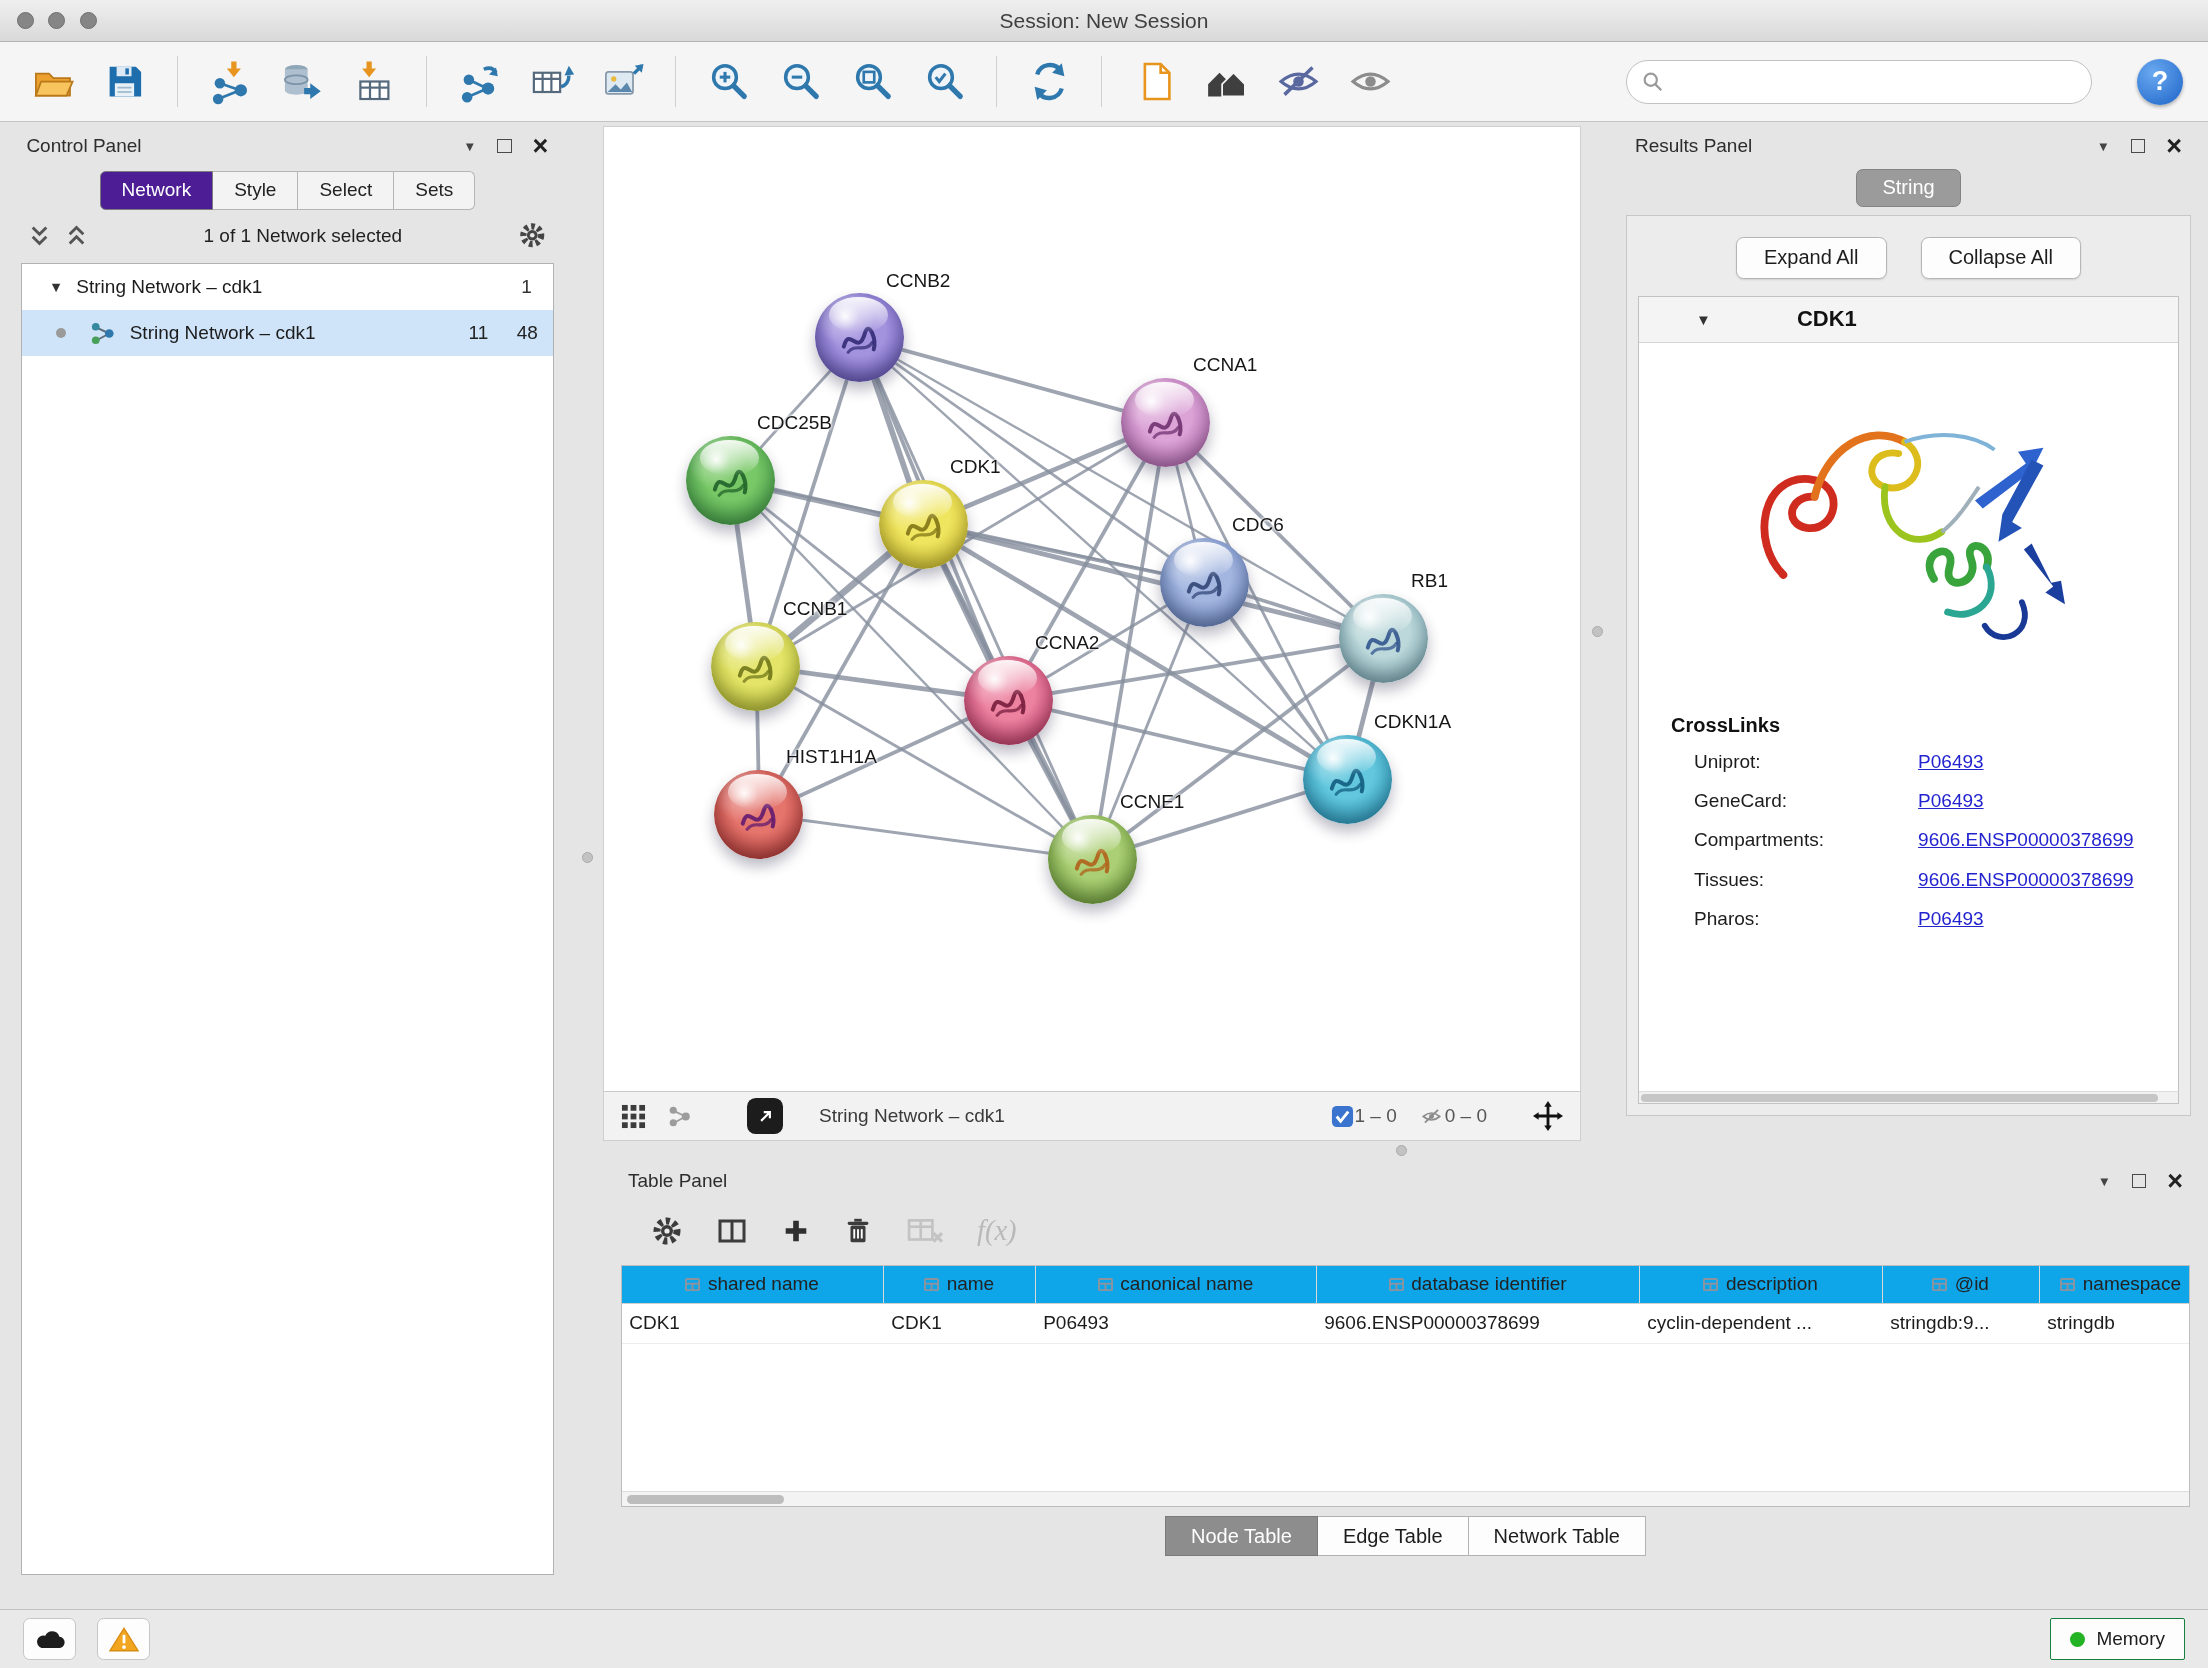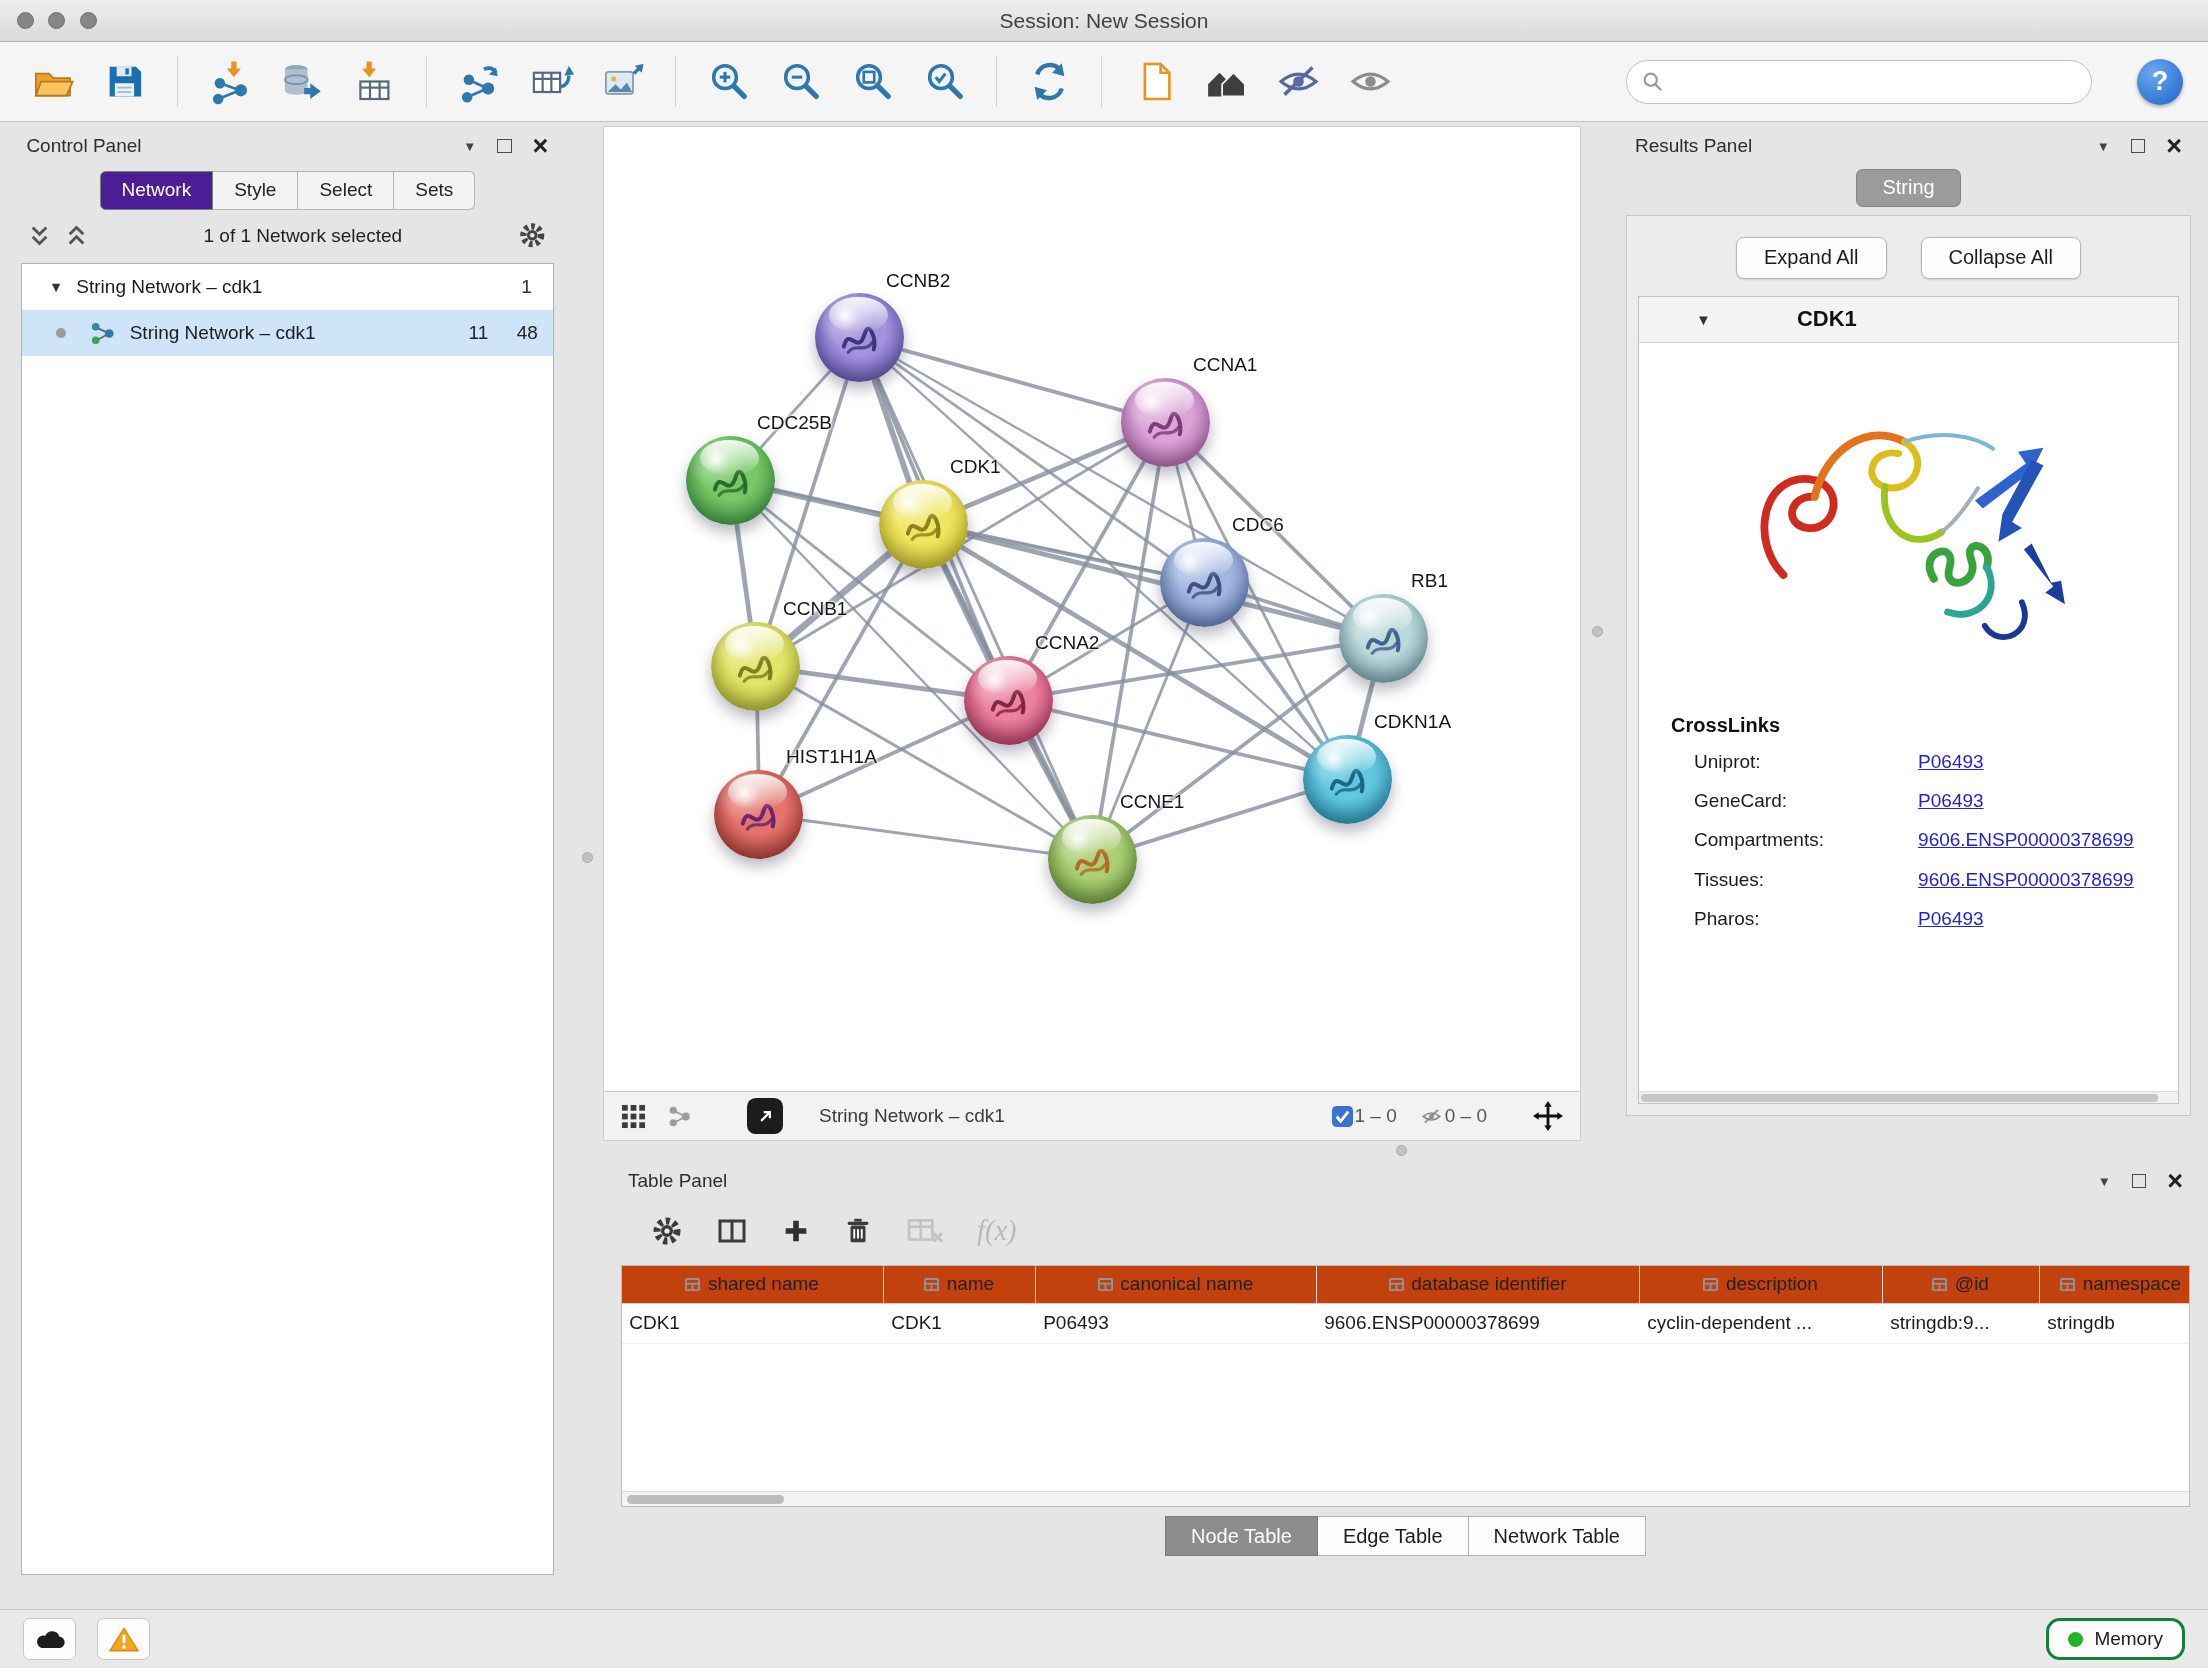--- a/index.html
+++ b/index.html
@@ -77,35 +77,35 @@
   .xl-link{text-decoration:underline;color:#2323d0;}
   #rp-hscroll{margin-top:auto;height:11.4px;background:#f1f1f1;border-top:1px solid #ddd;position:relative;}
   #rp-hscroll .thumb{position:absolute;left:1.9px;top:1.9px;height:7.6px;width:96%;background:#c6c6c6;border-radius:3.8px;}
 
   
   #table-panel{position:absolute;left:613px;top:1162px;width:1585px;height:430px;display:flex;flex-direction:column;}
   #tp-toolbar{height:61px;display:flex;align-items:center;gap:32px;padding:0 0 0 38px;}
   #tp-toolbar svg{flex:none;}
   #fx-label{font-family:"Liberation Serif",serif;font-style:italic;font-size:28.5px;color:#b9b9b9;}
   #tp-table{margin:3.8px 7.6px 0;background:#fff;border:1px solid #bdbdbd;height:242px;display:flex;flex-direction:column;overflow:hidden;}
-  .thead{display:flex;background:#c2410c;border-bottom:1px solid #cfcfcf;height:38px;flex:none;}
+  .thead{display:flex;background:#0ea5e9;border-bottom:1px solid #cfcfcf;height:38px;flex:none;}
   .th{display:flex;align-items:center;justify-content:center;gap:7.6px;font-size:19px;color:#222;border-right:1px solid #d8d8d8;overflow:hidden;flex:none;}
   .trow{display:flex;height:40px;border-bottom:1px solid #ededed;flex:none;}
   .td{display:flex;align-items:center;font-size:19px;color:#1c1c1c;padding-left:7.6px;overflow:hidden;white-space:nowrap;flex:none;}
   #tp-hscroll{margin-top:auto;height:15px;background:#f3f3f3;border-top:1px solid #ddd;position:relative;flex:none;}
   #tp-hscroll .thumb{position:absolute;left:5.7px;top:2.9px;height:9.5px;width:157px;background:#bdbdbd;border-radius:4.8px;}
   #tp-tabs{display:flex;justify-content:center;margin-top:9.5px;}
   .tp-tab{font-size:20px;padding:7.6px 25px;background:#fdfdfd;border:1px solid #b2b2b2;color:#1d1d1d;}
   .tp-tab + .tp-tab{border-left:none;}
   .tp-tab.selected{background:#8d8d8d;color:#fff;border-color:#7a7a7a;}
 
   
   #status-bar{position:absolute;left:0;bottom:0;width:100%;height:59px;background:#e9e9e9;border-top:1px solid #c2c2c2;display:flex;align-items:center;padding:0 23px;gap:21px;}
   .sb-btn{width:53px;height:42px;background:#fdfdfd;border:1px solid #c6c6c6;border-radius:6.7px;display:flex;align-items:center;justify-content:center;}
-  #memory-button{margin-left:auto;height:42px;background:#fdfdfd;border:3px solid #15803d;border-radius:14px;display:flex;align-items:center;gap:11.4px;padding:0 19px;font-size:19px;color:#1d1d1d;}
+  #memory-button{margin-left:auto;height:42px;background:#fdfdfd;border:1px solid #15803d;border-radius:2px;display:flex;align-items:center;gap:11.4px;padding:0 19px;font-size:19px;color:#1d1d1d;}
   #memory-dot{width:15px;height:15px;border-radius:50%;background:#24b324;}
 
   .splitter-dot{position:absolute;width:10.5px;height:10.5px;border-radius:50%;background:#c2c2c2;border:1px solid #ababab;}
 </style>
 </head>
 <body>
 
 <div id="title-bar">
   <div class="traffic">
     <span class="light"></span>

